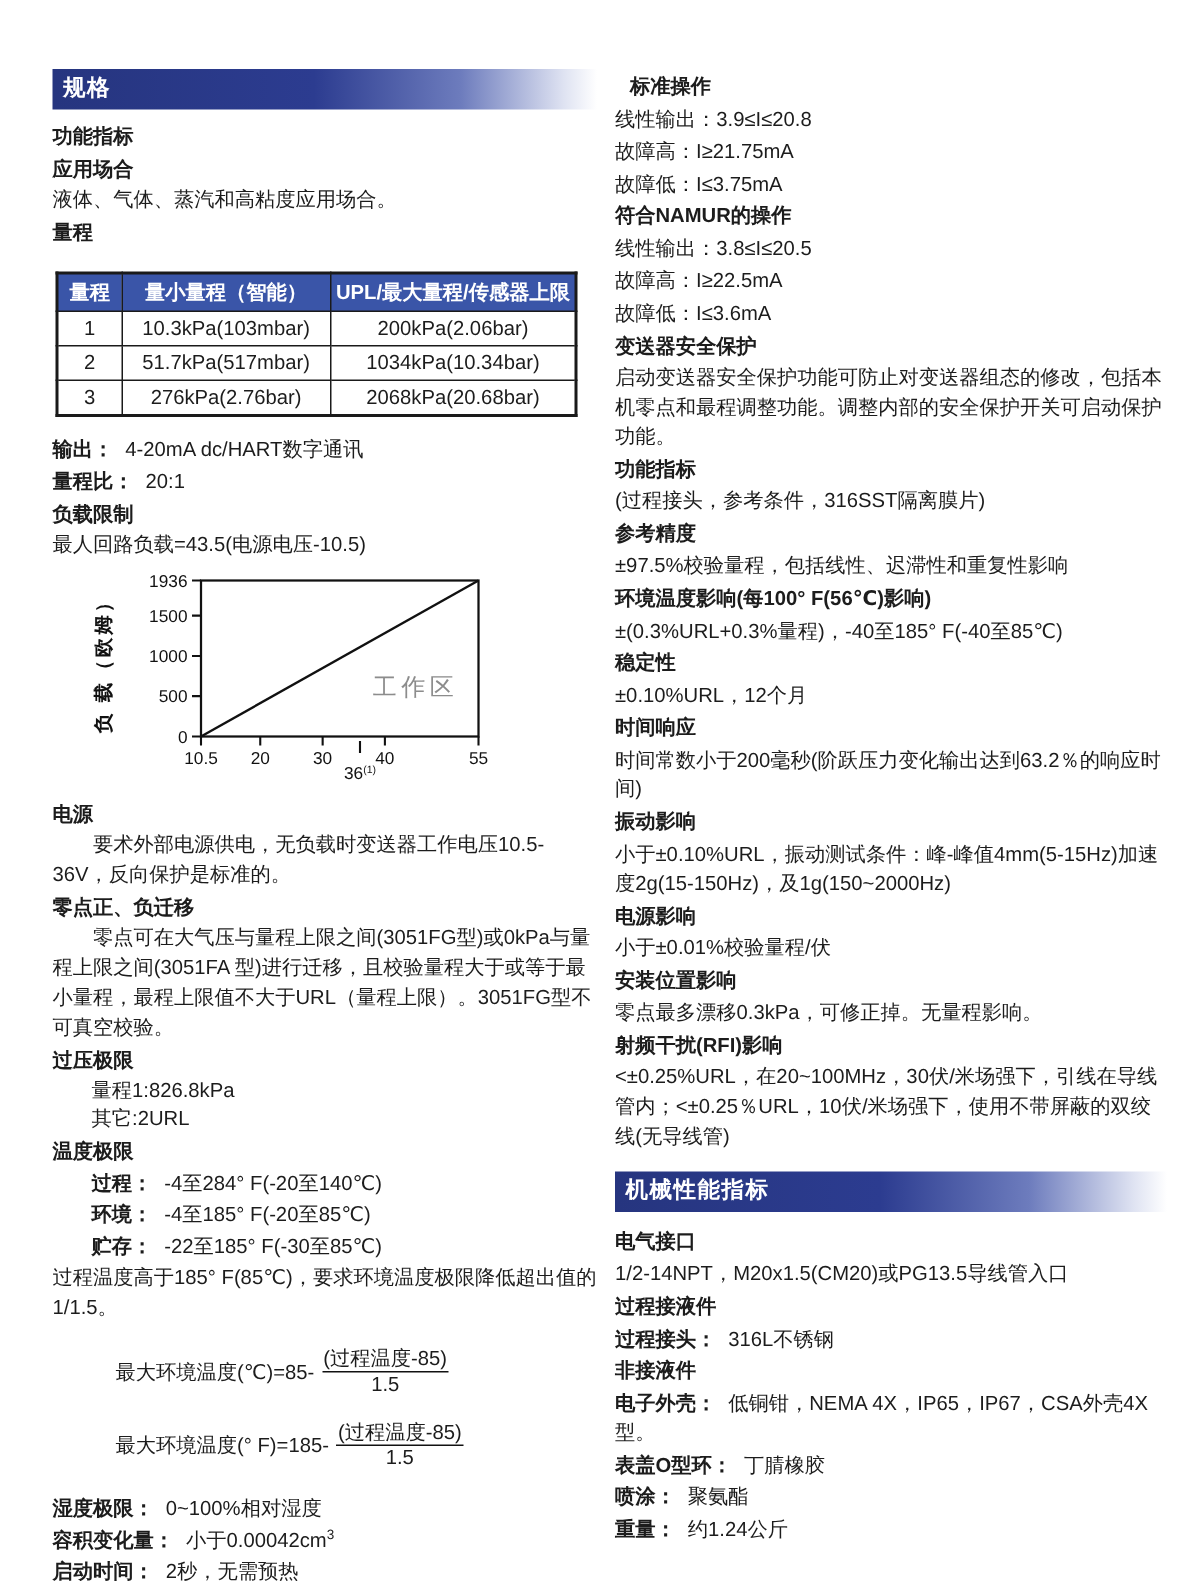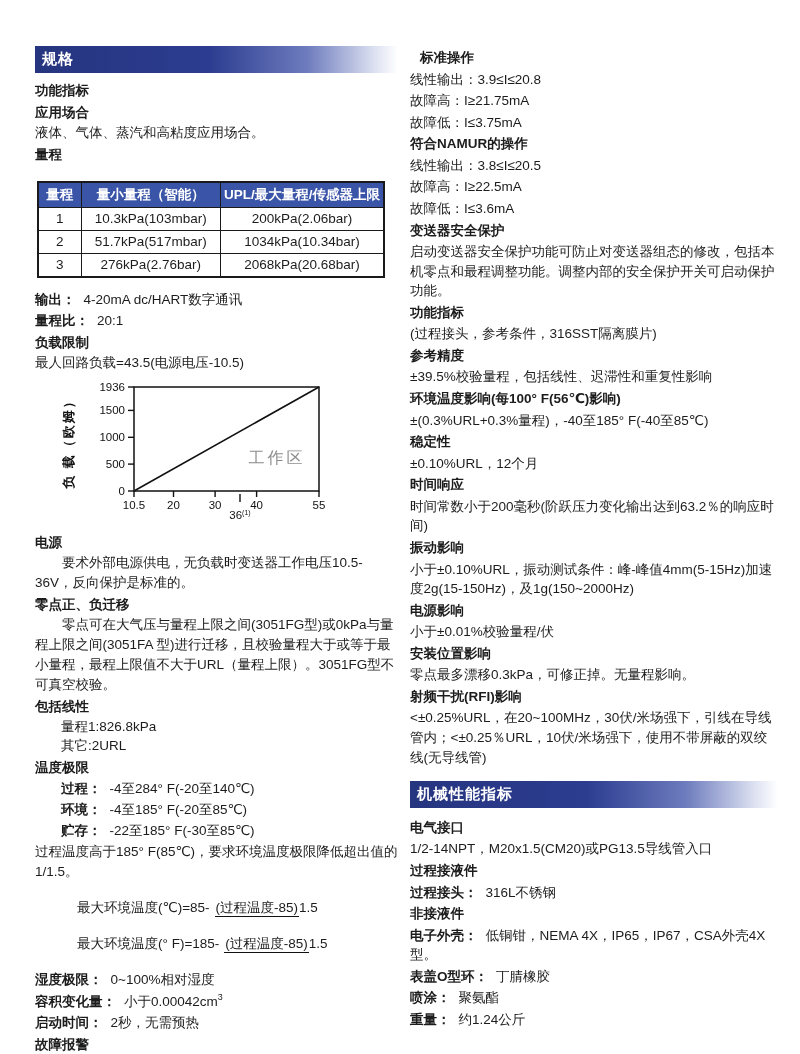--- a/index.html
+++ b/index.html
@@ -36,21 +36,21 @@
   }
   table.range .c-num{width:46px;}
   table.range .c-min{width:158px;}
 
   .kv b{margin-right:8px;}
   .kv{margin:1px 0;}
 
   .chart-wrap{margin:6px 0 2px 24px;}
 
   .formula{display:flex;align-items:center;padding-left:26px;margin:16px;}
-  .frac{display:inline-flex;flex-direction:row;align-items:center;margin-left:5px;line-height:1.18;}
+  .frac{display:inline-flex;flex-direction:column;align-items:center;margin-left:5px;line-height:1.18;}
   .frac .num{border-bottom:1.5px solid #111;padding:0 1px;}
 
   .blk{margin-bottom:2px;}
   .hi{padding-left:10px;}
   sup{font-size:9px;}
 </style>
 </head>
 <body>
 
 <div class="page">
@@ -135,21 +135,21 @@
         <text x="14" y="62" text-anchor="middle" font-size="13" font-weight="bold" letter-spacing="2" fill="#111" transform="rotate(-90 14 62)">负 载（欧姆）</text>
       </svg>
     </div>
 
     <div class="h">电源</div>
     <p class="p pindent">要术外部电源供电，无负载时变送器工作电压10.5-36V，反向保护是标准的。</p>
 
     <div class="h">零点正、负迁移</div>
     <p class="p pindent">零点可在大气压与量程上限之间(3051FG型)或0kPa与量程上限之间(3051FA 型)进行迁移，且校验量程大于或等于最小量程，最程上限值不大于URL（量程上限）。3051FG型不可真空校验。</p>
 
-    <div class="h">包括线性</div>
+    <div class="h">过压极限</div>
     <div class="p ind">量程1:826.8kPa</div>
     <div class="p ind">其它:2URL</div>
 
     <div class="h">温度极限</div>
     <div class="kv ind"><b>过程：</b><span>-4至284° F(-20至140℃)</span></div>
     <div class="kv ind"><b>环境：</b><span>-4至185° F(-20至85℃)</span></div>
     <div class="kv ind"><b>贮存：</b><span>-22至185° F(-30至85℃)</span></div>
     <p class="p">过程温度高于185° F(85℃)，要求环境温度极限降低超出值的1/1.5。</p>
 
     <div class="formula">
@@ -188,21 +188,21 @@
     <div class="p blk">故障高：I≥22.5mA</div>
     <div class="p blk">故障低：I≤3.6mA</div>
 
     <div class="h blk">变送器安全保护</div>
     <p class="p blk">启动变送器安全保护功能可防止对变送器组态的修改，包括本机零点和最程调整功能。调整内部的安全保护开关可启动保护功能。</p>
 
     <div class="h blk">功能指标</div>
     <div class="p blk">(过程接头，参考条件，316SST隔离膜片)</div>
 
     <div class="h blk">参考精度</div>
-    <div class="p blk">±39.5%校验量程，包括线性、迟滞性和重复性影响</div>
+    <div class="p blk">±97.5%校验量程，包括线性、迟滞性和重复性影响</div>
 
     <div class="h blk">环境温度影响(每100° F(56℃)影响)</div>
     <div class="p blk">±(0.3%URL+0.3%量程)，-40至185° F(-40至85℃)</div>
 
     <div class="h blk">稳定性</div>
     <div class="p blk">±0.10%URL，12个月</div>
 
     <div class="h blk">时间响应</div>
     <p class="p blk">时间常数小于200毫秒(阶跃压力变化输出达到63.2％的响应时间)</p>
 

